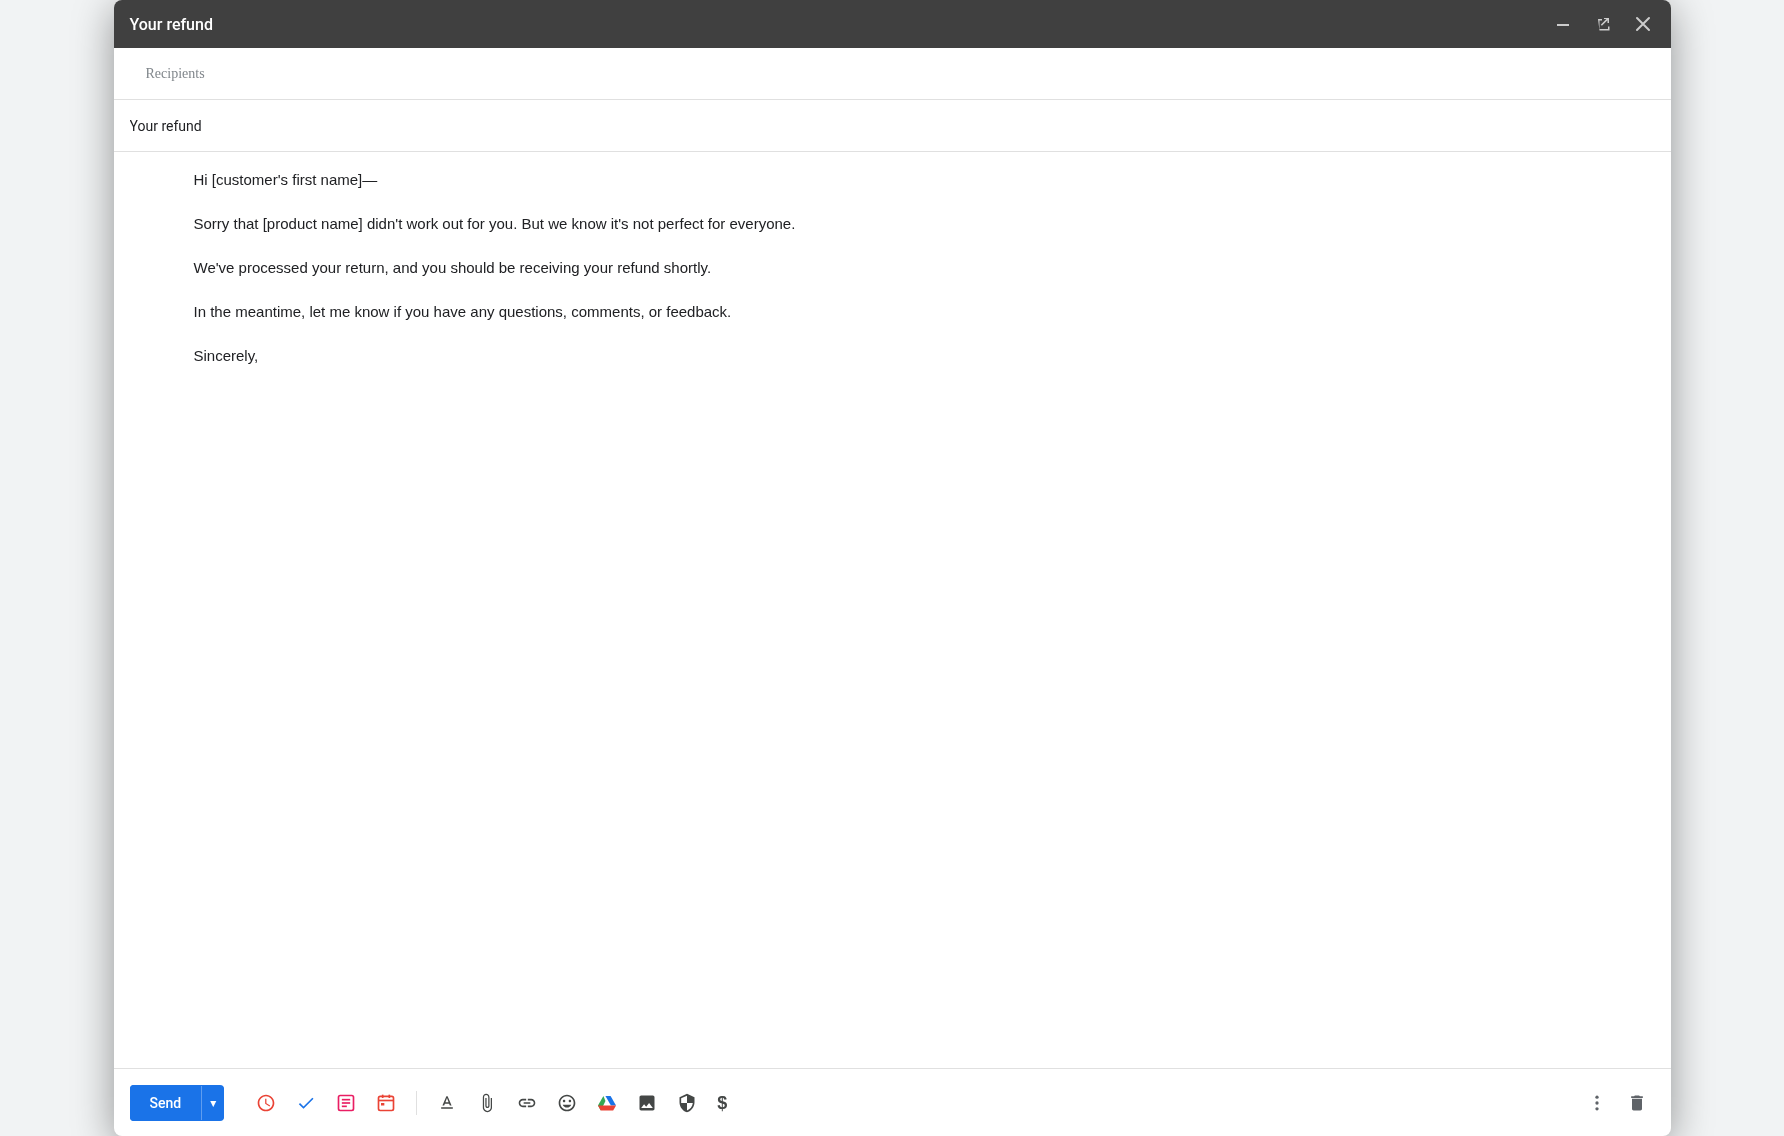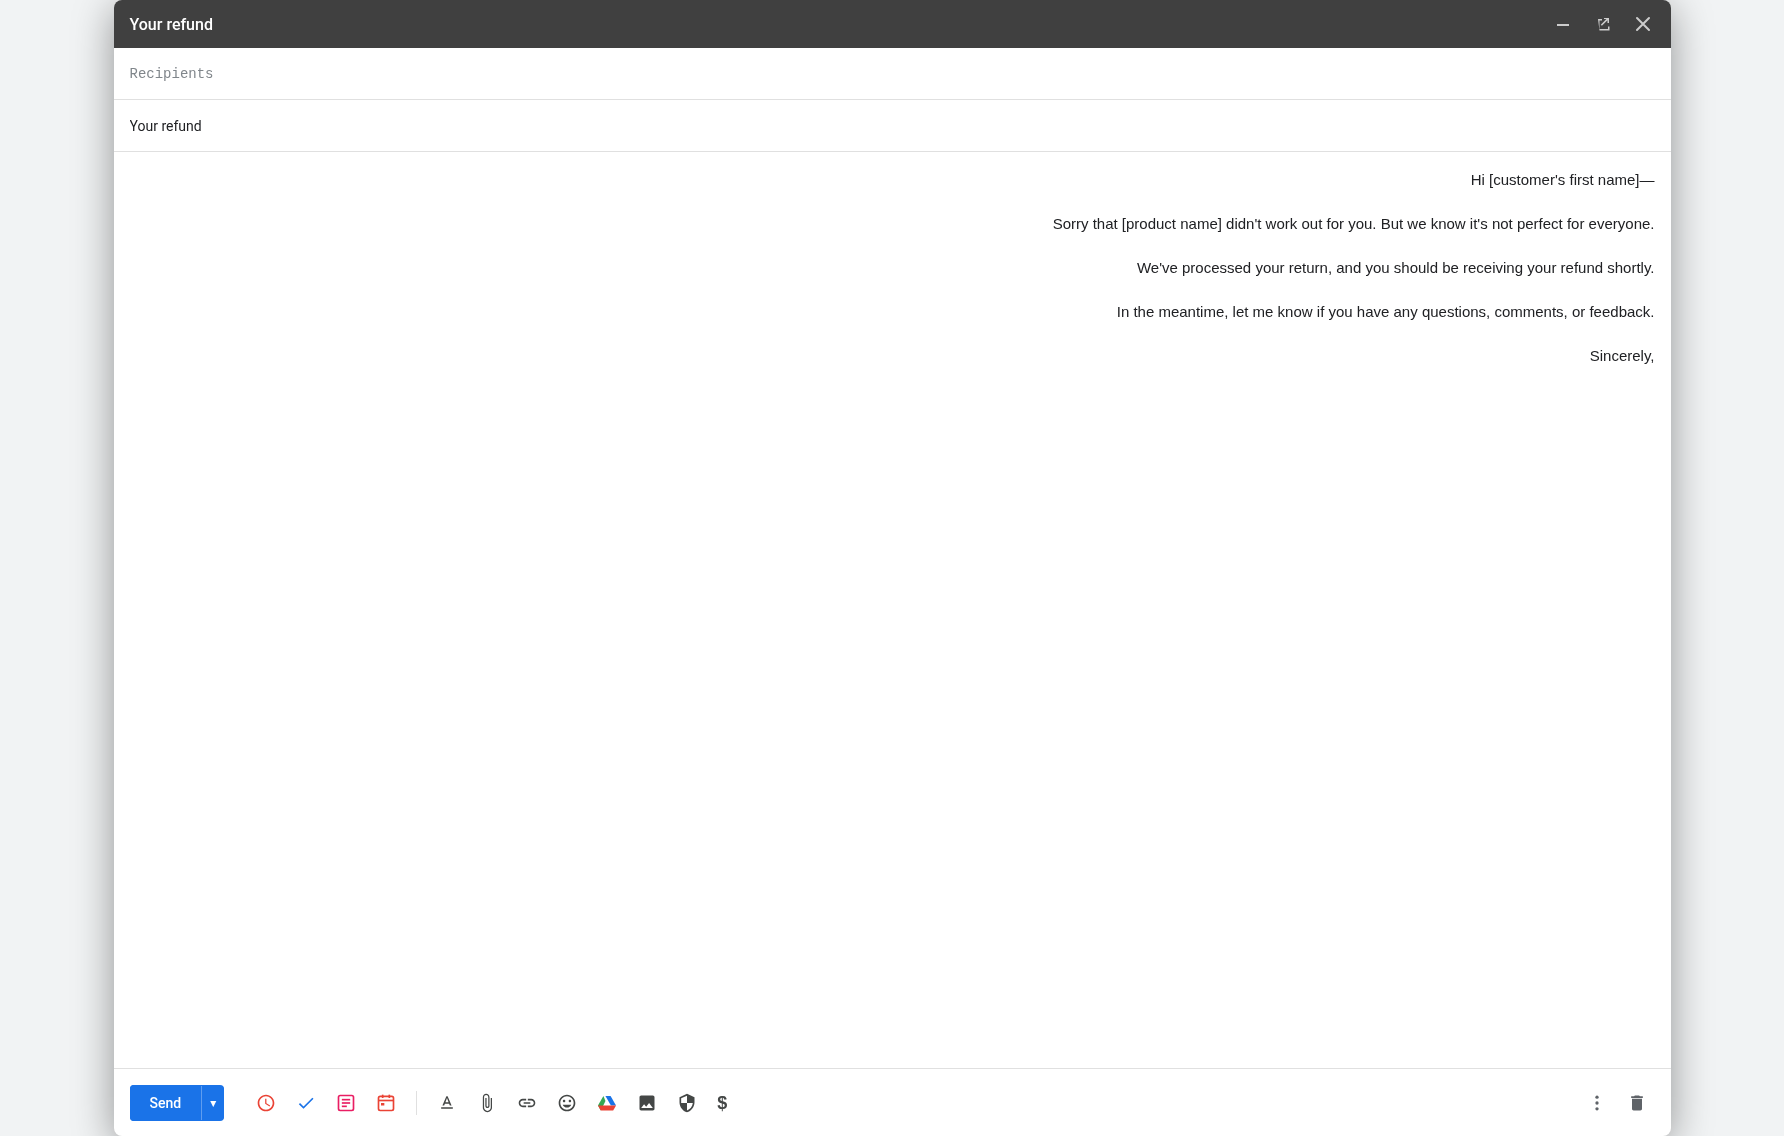--- a/index.html
+++ b/index.html
@@ -74,21 +74,22 @@
       flex-shrink: 0;
       height: 52px;
     }
 
     .recipients-input {
       border: none;
       outline: none;
       font-size: 14px;
       color: #202124;
       width: 100%;
-      font-family: Liberation Mono, monospace;
+      font-family: Liberation Serif, serif;
+      margin-left: 16px;
     }
 
     .recipients-input::placeholder {
       color: #80868b;
     }
 
     
     .subject-row {
       border-bottom: 1px solid #e0e0e0;
       padding: 12px 16px;
@@ -114,21 +115,20 @@
       overflow-y: auto;
       font-size: 14px;
       color: #202124;
       line-height: 1.6;
     }
 
     .body-text {
       font-size: 15px;
       color: #202124;
       font-family: Arial, sans-serif;
-      text-align: right;
     }
 
     .body-text p {
       margin-bottom: 20px;
     }
 
     
     .toolbar {
       border-top: 1px solid #e0e0e0;
       padding: 12px 16px;

